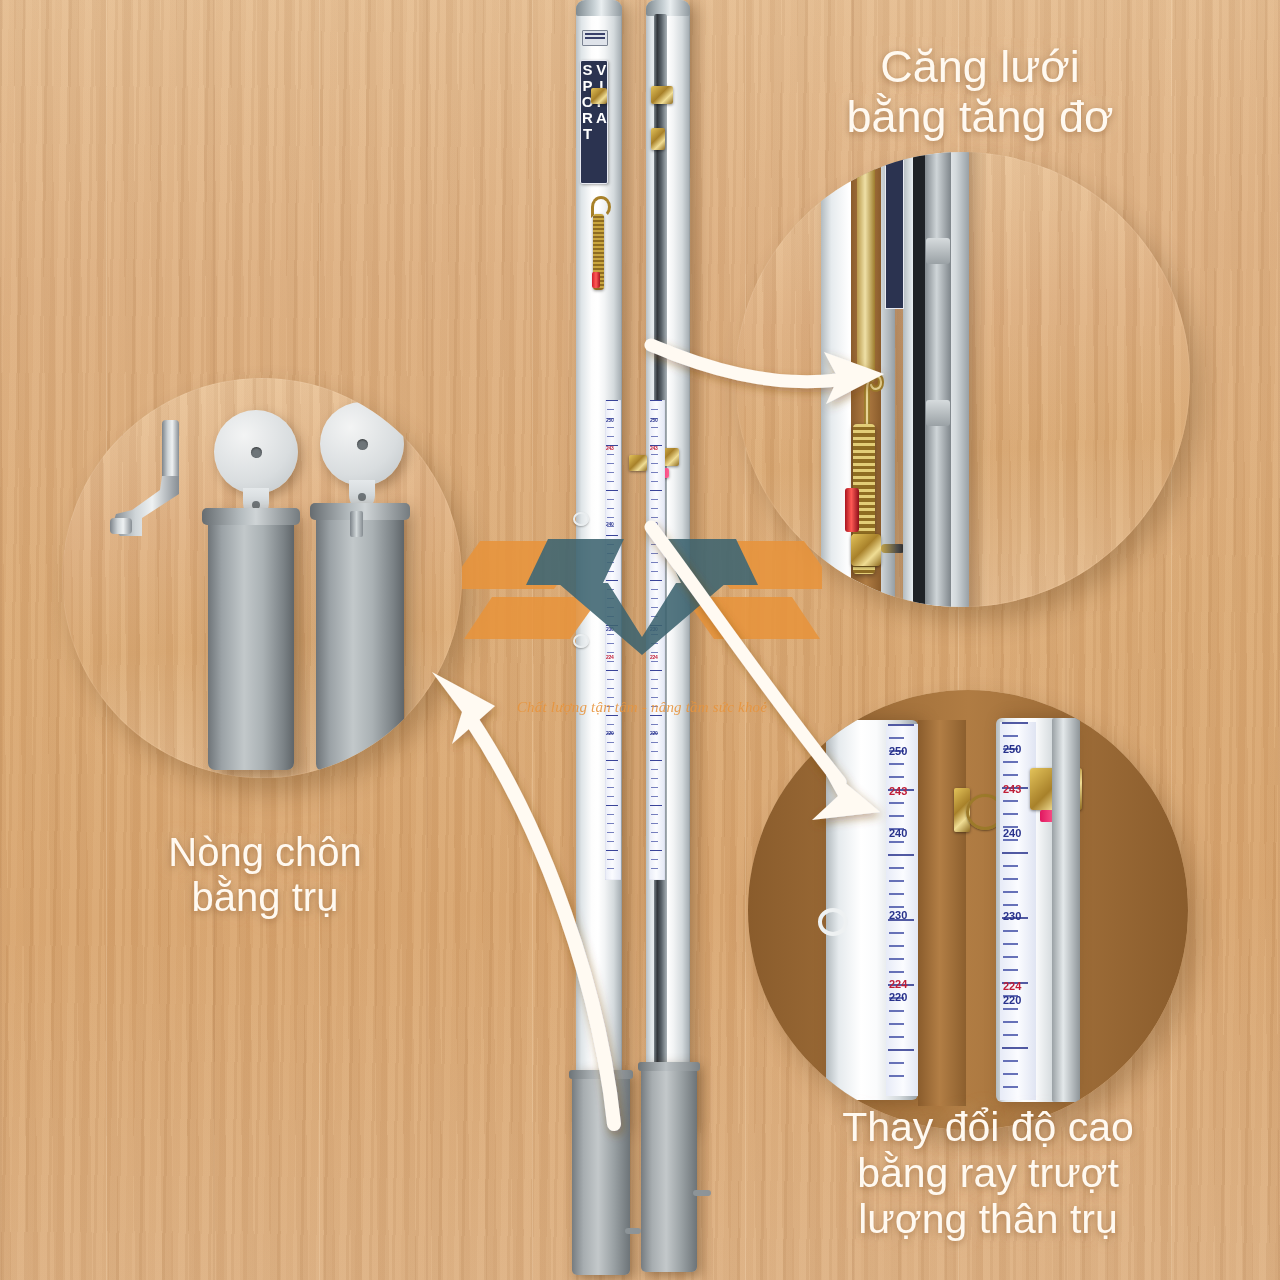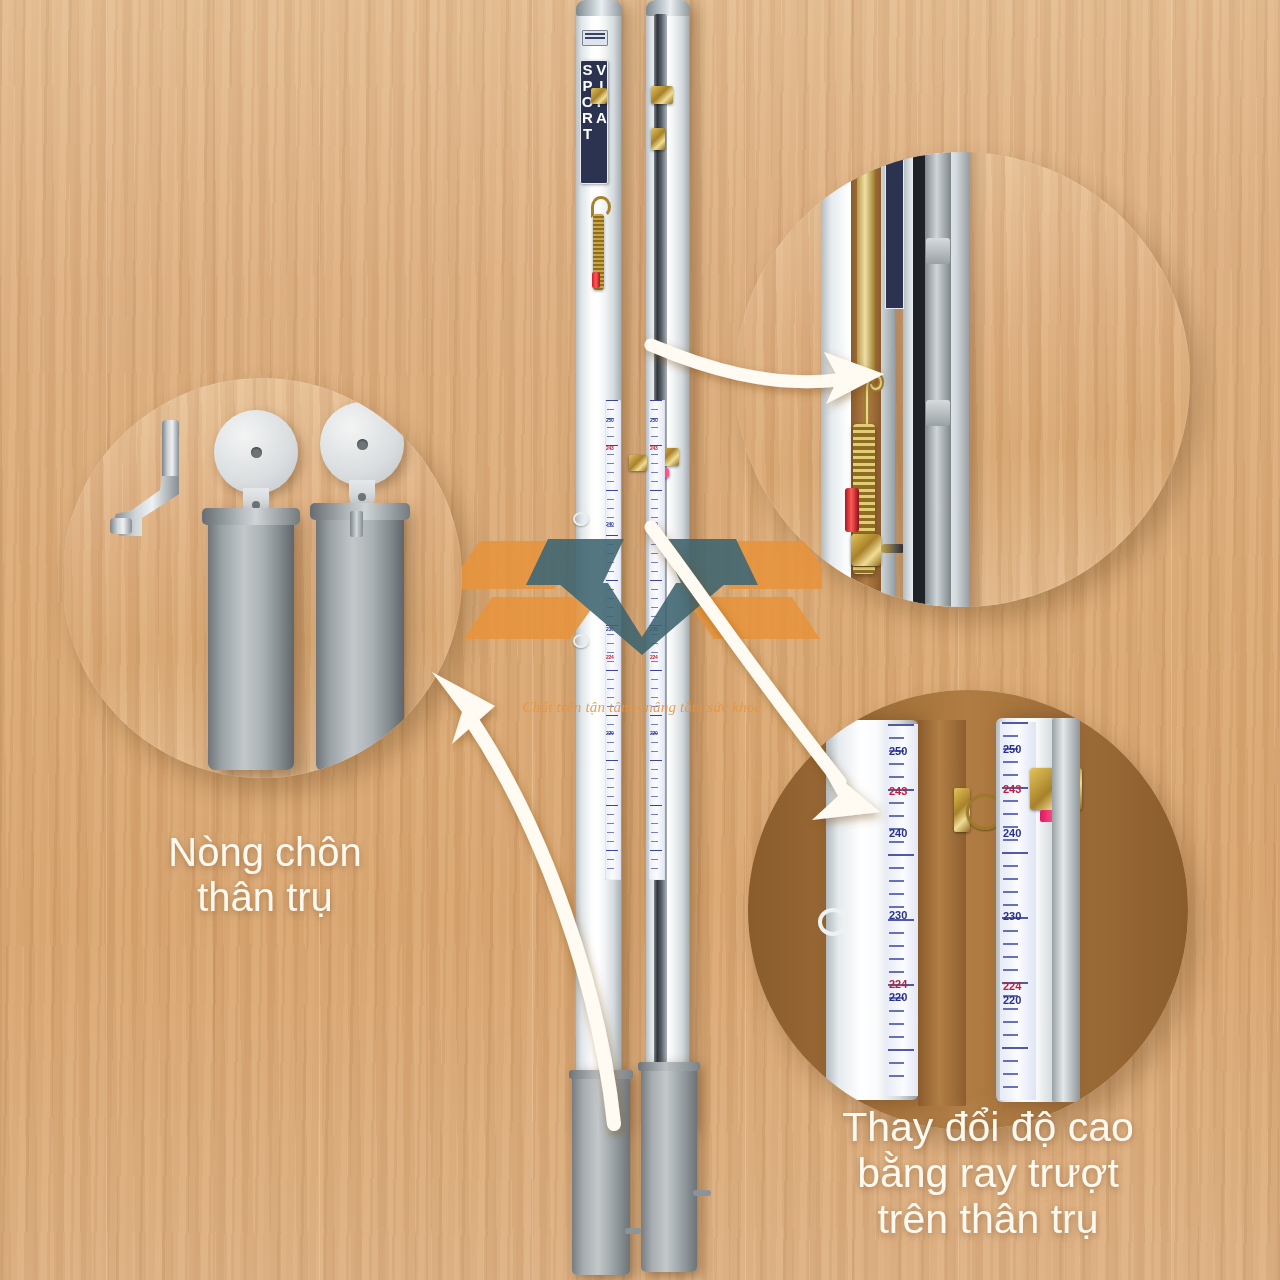--- a/index.html
+++ b/index.html
@@ -560,21 +560,21 @@
       <path d="M234 14 L342 14 L376 62 L268 62 Z" fill="#e8943c"></path>
 
       <path d="M222 70 L330 70 L358 112 L252 112 Z" fill="#e8943c"></path>
 
       <path d="M86 12 L162 12 L140 58 L64 58 Z" fill="#3d6470"></path>
 
       <path d="M198 12 L274 12 L296 58 L220 58 Z" fill="#3d6470"></path>
 
       <path d="M96 56 L146 56 L180 110 L214 56 L264 56 L180 128 Z" fill="#3d6470"></path>
     </svg>
-    <div id="wmtag">Chất trên tận tâm - nâng tầm sức khoẻ</div>
+    <div id="wmtag">Chất lượng tận tâm - nâng tầm sức khoẻ</div>
   </div>
 
   <svg id="arrows" viewBox="0 0 1280 1280">
     <defs>
       <filter id="ash" x="-40%" y="-40%" width="200%" height="200%">
         <feDropShadow dx="2" dy="4" stdDeviation="5" flood-color="#7a4a18" flood-opacity=".45"></feDropShadow>
       </filter>
     </defs>
 
     <g filter="url(#ash)">
@@ -586,19 +586,21 @@
       <path d="M614 1124 C600 990 545 830 470 718" fill="none" stroke="#fffaf2" stroke-width="14" stroke-linecap="round"></path>
       <path d="M432 672 L495 706 L452 744 L462 712 Z" fill="#fffaf2"></path>
     </g>
 
     <g filter="url(#ash)">
       <path d="M651 527 C700 592 765 688 840 782" fill="none" stroke="#fffaf2" stroke-width="13" stroke-linecap="round"></path>
       <path d="M818 760 L880 812 L812 820 L838 796 Z" fill="#fffaf2"></path>
     </g>
   </svg>
 
+  <div class="calltext" id="txtTR">Căng lưới
+bằng tăng đơ</div>
   <div class="calltext" id="txtBL">Nòng chôn
-thân trụ</div>
+bằng trụ</div>
   <div class="calltext" id="txtBR">Thay đổi độ cao
 bằng ray trượt
-trên thân trụ</div>
+lượng thân trụ</div>
 
 </div>
 
 </body></html>

